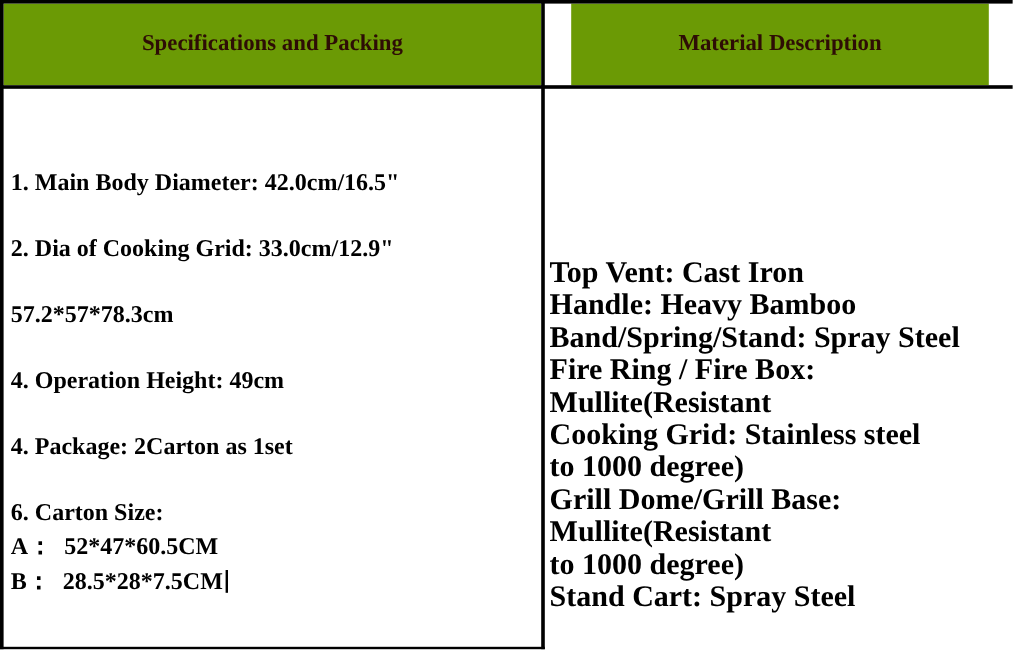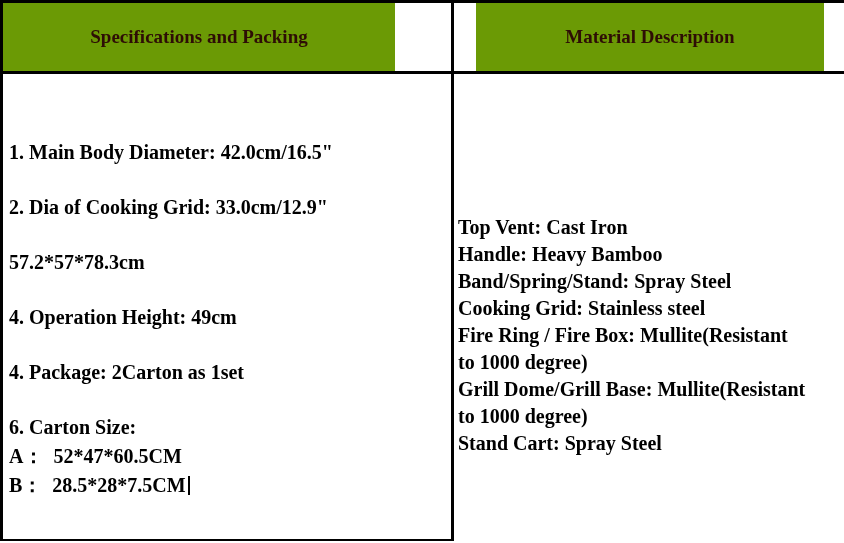--- a/index.html
+++ b/index.html
@@ -31,21 +31,21 @@
     top: 3px;
     height: 68px;
     background: var(--header-bg, #6b9a05);
     color: var(--header-text, #2e0d05);
     font-size: 19px;
     display: flex;
     align-items: center;
     justify-content: center;
     text-align: center;
   }
-  .header-cell.left  { left: 3px;   width: 392px; }
+  .header-cell.left  { left: 3px;   width: 448px; }
   .header-cell.right { left: 476px; width: 348px; }
 
   .spec-cell {
     position: absolute;
     left: 3px;
     top: 74px;
     width: 442px;
     height: 465px;
     padding: 64px 0 0 6px;
     box-sizing: content-box;
@@ -58,21 +58,21 @@
   .spec-line { white-space: pre-wrap; }
 
   .material-cell {
     position: absolute;
     left: 458px;
     top: 74px;
     width: 386px;
     height: 465px;
     padding-top: 140px;
     box-sizing: border-box;
-    font-size: 20px;
+    font-size: 25px;
     line-height: 27px;
     overflow: hidden;
   }
   .material-line { white-space: pre-wrap; }
 
   .caret {
     display: inline-block;
     width: 2px;
     height: 19px;
     background: #000;
@@ -109,22 +109,22 @@
         <div class="spec-line">6. Carton Size:</div>
         <div class="spec-line">A：  52*47*60.5CM</div>
         <div class="spec-line">B：  28.5*28*7.5CM<span class="caret"></span></div>
       </div>
     </div>
 
   <div class="material-cell">
       <div class="material-line">Top Vent: Cast Iron</div>
       <div class="material-line">Handle: Heavy Bamboo</div>
       <div class="material-line">Band/Spring/Stand: Spray Steel</div>
+      <div class="material-line">Fire Ring / Fire Box: Mullite(Resistant</div>
       <div class="material-line">Cooking Grid: Stainless steel</div>
-      <div class="material-line">Fire Ring / Fire Box: Mullite(Resistant</div>
       <div class="material-line">to 1000 degree)</div>
       <div class="material-line">Grill Dome/Grill Base: Mullite(Resistant</div>
       <div class="material-line">to 1000 degree)</div>
       <div class="material-line">Stand Cart: Spray Steel</div>
     </div>
 
   <div class="b-top"></div>
   <div class="b-left"></div>
   <div class="b-divider"></div>
   <div class="b-headsep"></div>

